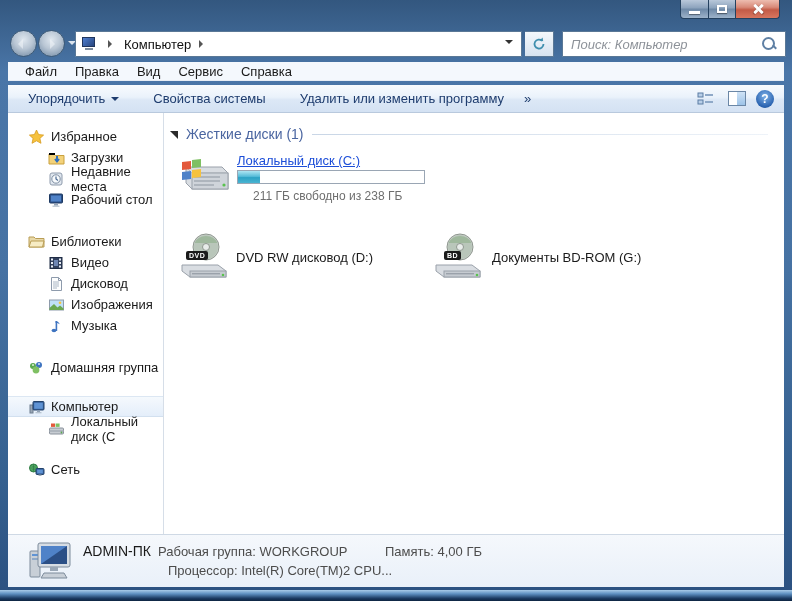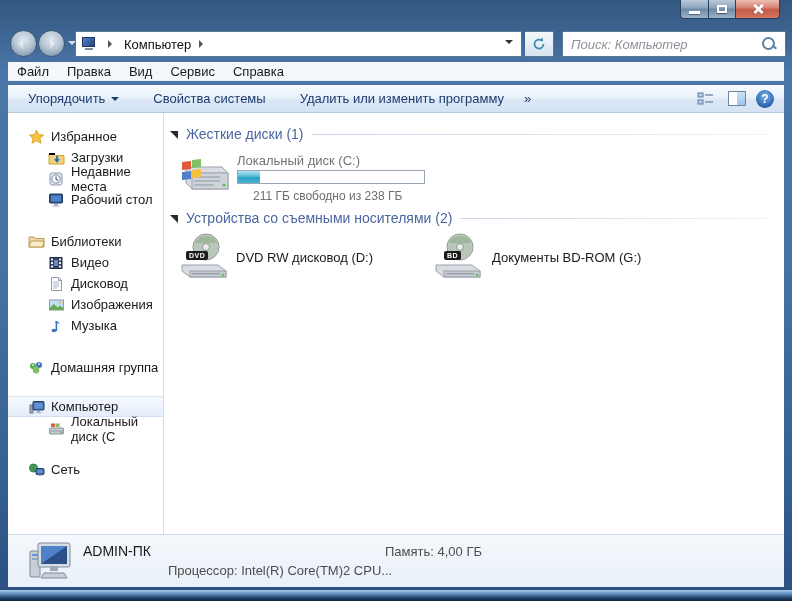--- a/index.html
+++ b/index.html
@@ -41,21 +41,21 @@
   .refreshbtn{position:absolute;left:517px;top:3px;width:29px;height:26px;border:1px solid #5a7896;border-left:none;
     background:linear-gradient(180deg,#f4f8fc,#d7e3f0);display:flex;align-items:center;justify-content:center;}
   .searchbox{position:absolute;left:554px;top:3px;width:224px;height:26px;background:#fff;border:1px solid #5a7896;border-radius:1px;display:flex;align-items:center;}
   .searchbox input{flex:1;border:none;outline:none;font-size:13px;font-style:italic;color:#0f766e;padding:0 4px 0 8px;background:transparent;}
   .searchbox input::placeholder{color:#8d9299;font-style:italic;}
   .mag{position:relative;width:16px;height:16px;margin-right:8px;}
   .mag::before{content:"";position:absolute;left:1px;top:1px;width:9px;height:9px;border:2px solid #5f80a4;border-radius:50%;}
   .mag::after{content:"";position:absolute;left:11px;top:10px;width:5px;height:2px;background:#5f80a4;transform:rotate(45deg);}
 
   
-  .menubar{position:absolute;left:8px;right:8px;top:62px;height:19px;background:#f4f8fd;display:flex;align-items:center;border-bottom:1px solid #e7edf5;}
+  .menubar{position:absolute;left:8px;right:8px;top:62px;height:19px;background:#f4f8fd;display:flex;align-items:center;padding-left:8px;border-bottom:1px solid #e7edf5;}
   .menu-item{font-size:13px;color:#1a1a1a;padding:2px 9px;cursor:default;}
 
   
   .toolbar{position:absolute;left:8px;right:8px;top:85px;height:28px;
     background:linear-gradient(180deg,#f8fbfe 0%,#eaf2fb 45%,#dce8f6 55%,#d4e2f3 100%);
     border-bottom:1px solid #b9c9dd;display:flex;align-items:center;padding:0 10px;}
   .tbtn{font-size:13px;color:#1e3c6e;padding:4px 10px;display:flex;align-items:center;gap:6px;cursor:pointer;border-radius:2px;}
   .tbtn .dd{width:0;height:0;border:4px solid transparent;border-top-color:#1e3c6e;margin-top:4px;}
   .tb-spacer{flex:1;}
   .tb-right{display:flex;align-items:center;gap:10px;}
@@ -78,21 +78,21 @@
 
   
   svg{display:block;}
 
   
   .sec-head{position:absolute;left:6px;right:16px;display:flex;align-items:center;gap:8px;}
   .sec-tri{width:0;height:0;border:4px solid transparent;border-top-color:#2b2b2b;border-right-color:#2b2b2b;transform:translateY(1px);}
   .sec-title{font-size:14px;color:#4a65a0;white-space:nowrap;}
   .sec-line{flex:1;height:1px;background:linear-gradient(90deg,#c9d6e6,#eef3f9);}
 
-  .disk-name{position:absolute;font-size:13px;color:#737373;}
+  .disk-name{position:absolute;font-size:13px;color:#1d4ed8;text-decoration:underline;}
   .disk-bar{position:absolute;width:188px;height:14px;border:1px solid #9aa6b4;background:#fff;}
   .disk-bar .fill{height:100%;background:linear-gradient(180deg,#aee5f2 0%,#57bcd9 45%,#2da2c4 55%,#49b4d2 100%);}
   .disk-free{position:absolute;font-size:12px;color:#6e6e6e;}
   .drive-label{position:absolute;font-size:13px;color:#1a1a1a;}
   .badge{position:absolute;background:#1b1b1b;color:#fff;font-size:7px;font-weight:bold;letter-spacing:.5px;
     padding:1px 3px;border-radius:2px;}
 
   
   .statusbar{position:absolute;left:8px;right:8px;bottom:14px;height:53px;
     background:linear-gradient(180deg,#f5f8fc,#e9f0f9);border-top:1px solid #cfd9e5;}
@@ -360,25 +360,20 @@
           <rect x="10" y="12" width="9" height="8" fill="#f6c23e" transform="skewY(-6)"></rect>
         </g>
       </svg>
     </div>
     <div class="disk-name" style="left:73px;top:40px;">Локальный диск (C:)</div>
     <div class="disk-bar" style="left:73px;top:57px;">
       <div class="fill" style="width: 12%;"></div>
     </div>
     <div class="disk-free" style="left:89px;top:76px;">211 ГБ свободно из 238 ГБ</div>
 
-    <div class="sec-head" style="top:97px;">
-      <div class="sec-tri"></div>
-      <div class="sec-title">Устройства со съемными носителями (2)</div>
-      <div class="sec-line"></div>
-    </div>
 
     <div class="abs" style="left:14px;top:118px;width:52px;height:52px;">
       <svg width="52" height="52" viewBox="0 0 52 52">
         <circle cx="28" cy="16" r="13" fill="#cdd3cf" stroke="#8f978f"></circle>
         <circle cx="28" cy="16" r="12" fill="#b9c6ba"></circle>
         <path d="M16.5 12 a13 13 0 0 1 23 0 z" fill="#9fb89d"></path>
         <circle cx="28" cy="16" r="3.5" fill="#e8ecea" stroke="#8f978f"></circle>
         <path d="M4 34 L40 34 L48 40 L48 46 L12 46 L4 40 Z" fill="#d9dde2" stroke="#9aa1aa"></path>
         <rect x="12" y="40" width="36" height="6" fill="#c6cbd1" stroke="#9aa1aa"></rect>
         <rect x="14" y="42" width="28" height="1.4" fill="#9aa1aa"></rect>
@@ -411,20 +406,24 @@
         <rect x="4" y="13" width="6" height="2" fill="#5f93d4"></rect>
         <rect x="4" y="17" width="6" height="2" fill="#8fa9c8"></rect>
         <rect x="10" y="2" width="32" height="24" rx="2" fill="#d7dde4" stroke="#7d8b9b"></rect>
         <rect x="13" y="5" width="26" height="18" fill="#2b4f86"></rect>
         <path d="M13 5 L39 5 L13 23 Z" fill="#4f82c8"></path>
         <rect x="22" y="26" width="8" height="4" fill="#9aa7b6"></rect>
         <path d="M16 32 h20 l3 5 h-26 Z" fill="#c8cfd7" stroke="#7d8b9b"></path>
       </svg>
     </div>
     <div class="sb-text sb-name" style="left:75px;top:8px;font-size:14px;">ADMIN-ПК</div>
+    <div class="sb-text" style="left:150px;top:9px;">
+      <span>Рабочая группа:</span>
+      <span>WORKGROUP</span>
+    </div>
     <div class="sb-text" style="left:377px;top:9px;">
       <span>Память:</span>
       <span>4,00 ГБ</span>
     </div>
     <div class="sb-text" style="left:160px;top:28px;">
       <span>Процессор:</span>
       <span>Intel(R) Core(TM)2 CPU...</span>
     </div>
   </div>
 

